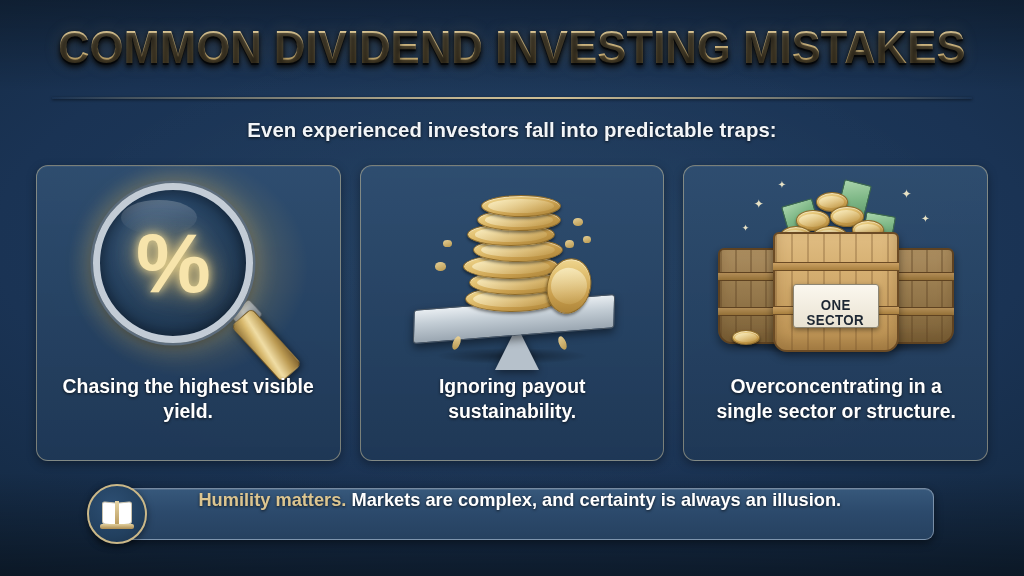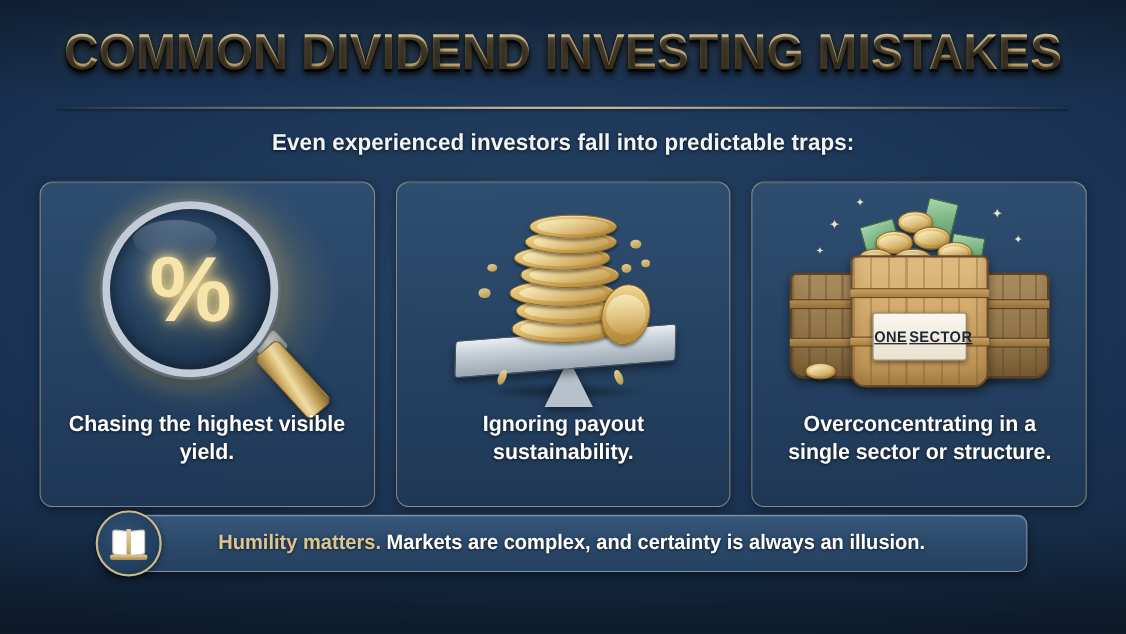--- a/index.html
+++ b/index.html
@@ -220,38 +220,37 @@
     background:linear-gradient(160deg,#a9d4ab 0%,#7fb887 48%,#5d9668 100%);
     border:1px solid #3e6c49;
   }
   .sign{
     position:absolute;left:50%;transform:translateX(-50%);top:112px;
     width:84px;height:42px;z-index:5;
     background:linear-gradient(to bottom,#fbf7ee,#e9e2d2);
     border:1.5px solid #8c8573;
     border-radius:3px;
     box-shadow:0 2px 5px rgba(0,0,0,0.4);
-    display:flex;align-items:center;justify-content:flex-start;
+    display:flex;flex-direction:column;align-items:center;justify-content:flex-end;
     line-height:1.02;
-    text-decoration:underline;
   }
   .sign span{
     font-size:14px;font-weight:bold;color:#1d2733;letter-spacing:0.4px;
     transform:scaleX(0.95);
   }
   .sparkle{position:absolute;color:#fdf3cf;font-size:12px;line-height:1;opacity:.9;}
 
   
   .footer{
-    position:absolute;left:96px;top:468px;width:836px;height:50px;
+    position:absolute;left:96px;top:488px;width:836px;height:50px;
     border-radius:9px;
     background:linear-gradient(to bottom,#37587b 0%,#2c4a6c 45%,#264160 100%);
     border:1px solid rgba(186,201,216,0.55);
     box-shadow:0 3px 9px rgba(0,0,0,0.45), inset 0 1px 0 rgba(255,255,255,0.12);
-    display:flex;align-items:center;
+    display:flex;align-items:flex-start;
   }
   .footer-badge{
     position:absolute;left:-10px;top:50%;transform:translateY(-50%);
     width:56px;height:56px;border-radius:50%;
     background:radial-gradient(circle at 40% 34%, #2d4f73 0%, #22405f 62%, #1a3149 100%);
     border:2px solid #cbb888;
     box-shadow:0 2px 7px rgba(0,0,0,0.5);
     display:flex;align-items:center;justify-content:center;
   }
   .book{position:relative;width:30px;height:24px;}

